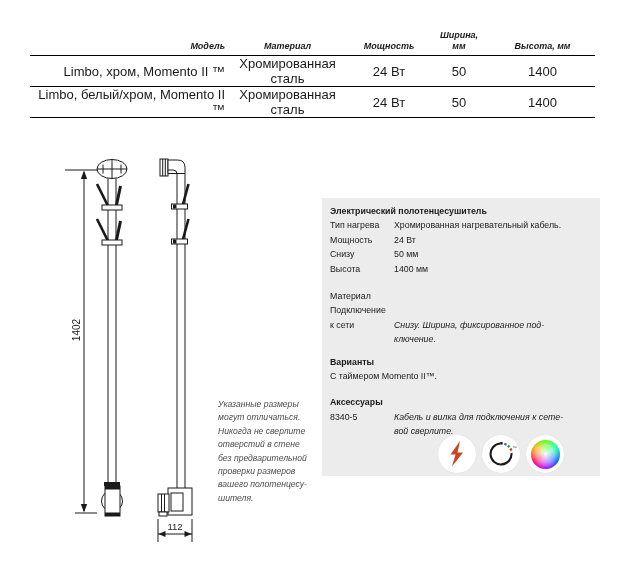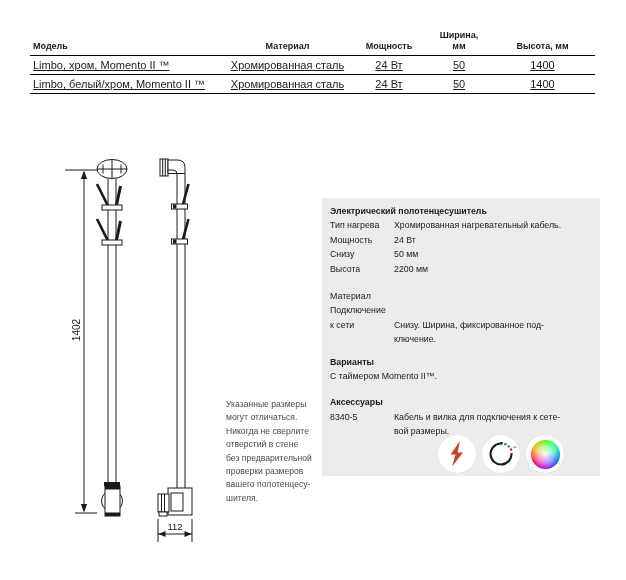--- a/index.html
+++ b/index.html
@@ -1,44 +1,44 @@
 <!DOCTYPE html>
 <html><head>
 <meta charset="utf-8">
 <style>
   html,body { margin:0; padding:0; }
   body {
     width:626px; height:580px; position:relative; background:#ffffff;
     font-family:"Liberation Sans", sans-serif; color:#1a1a1a; overflow:hidden;
   }
-  .preline { white-space:pre-line; }
+  .preline { white-space:pre-line;font-style:italic; }
 
   
   table.spec-table {
     position:absolute; left:30px; top:30px; width:565px;
     border-collapse:collapse; table-layout:fixed;
   }
   .spec-table th {
     font-size:9px; font-weight:bold; vertical-align:bottom;
     padding:0 0 4px 0; text-align:center; border-bottom:1.5px solid #000;
     line-height:10.5px;
   }
   .spec-table td {
-    font-size:11px; height:18px; text-align:center;
-    border-bottom:1.2px solid #000; padding:0;text-decoration:underline;
-  }
-  .spec-table .c1 { text-align:left; padding-left:3px; }
+    font-size:13px; height:18px; text-align:center;
+    border-bottom:1.2px solid #000; padding:0;
+  }
+  .spec-table .c1 { text-align:right; padding-left:3px; }
 
   
   svg.drawing { position:absolute; left:55px; top:148px; width:160px; height:400px; }
 
   
   .disclaimer {
     position:absolute; left:218px; top:398px; width:112px;
-    font-size:8.6px; line-height:13.4px; color:#4b4b4b;margin-left:8px;
+    font-size:8.6px; line-height:13.4px; color:#4b4b4b;
   }
 
   
   .panel {
     position:absolute; left:322px; top:198px; width:278px; height:278px;
     background:#ececec; box-sizing:border-box; padding:6px 8px;
     font-size:8.8px; line-height:14.4px;
   }
   .panel .bold { font-weight:bold; }
   .spec-row { display:flex; }
@@ -186,21 +186,21 @@
   <div class="spec-row">
     <div class="spec-label">Мощность</div>
     <div class="spec-value">24 Вт</div>
   </div>
   <div class="spec-row">
     <div class="spec-label">Снизу</div>
     <div class="spec-value">50 мм</div>
   </div>
   <div class="spec-row">
     <div class="spec-label">Высота</div>
-    <div class="spec-value">2200 мм</div>
+    <div class="spec-value">1400 мм</div>
   </div>
 
   <div class="gap1"></div>
 
   <div class="spec-row">
     <div class="spec-label">Материал</div>
   </div>
   <div class="spec-row">
     <div class="spec-label">Подключение</div>
     <div class="spec-value"></div>
@@ -215,21 +215,21 @@
 
   <div class="bold">Варианты</div>
   <div>С таймером Momento II™.</div>
 
   <div class="gap3"></div>
 
   <div class="bold">Аксессуары</div>
   <div class="spec-row">
     <div class="spec-label">8340-5</div>
     <div class="spec-value preline">Кабель и вилка для подключения к сете-
-вой размеры.</div>
+вой сверлите.</div>
   </div>
 
   <div class="icons">
     <div class="icon-circle">
       <svg width="38" height="38" viewBox="0 0 38 38">
         <polygon points="22,6 12.5,19.5 17.5,19.5 14,31.5 25,17.5 19.5,17.5" fill="#c9441f"></polygon>
       </svg>
     </div>
     <div class="icon-circle">
       <svg width="38" height="38" viewBox="0 0 38 38">

